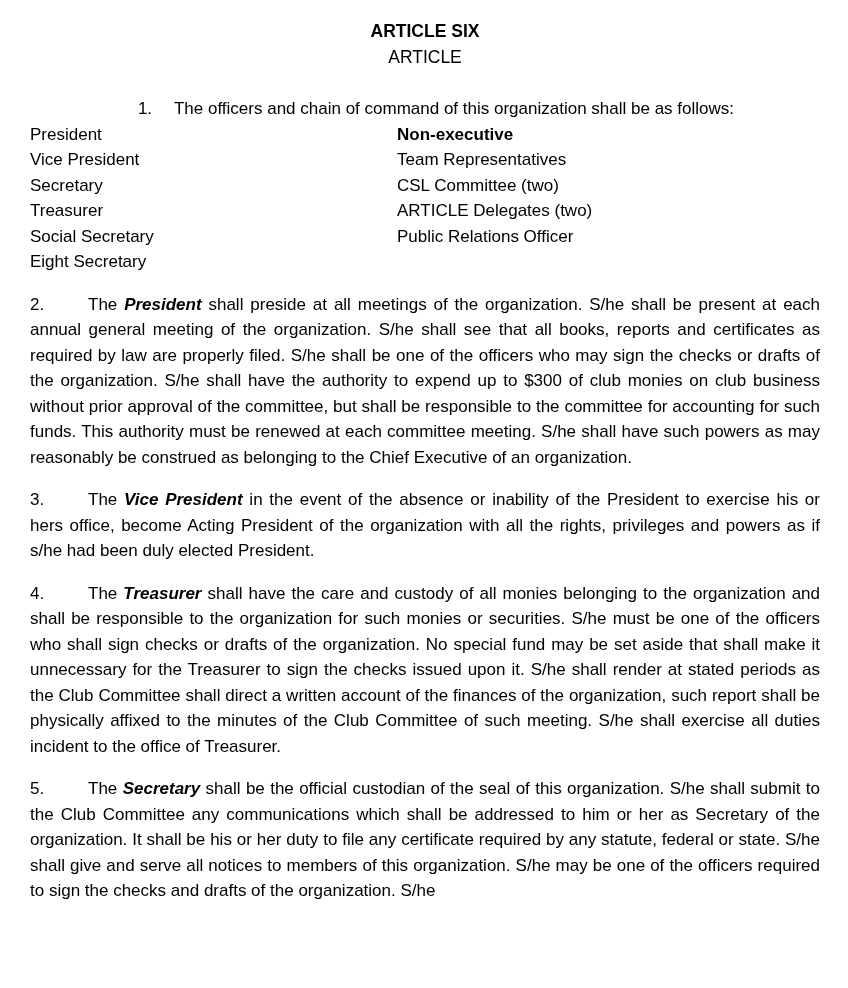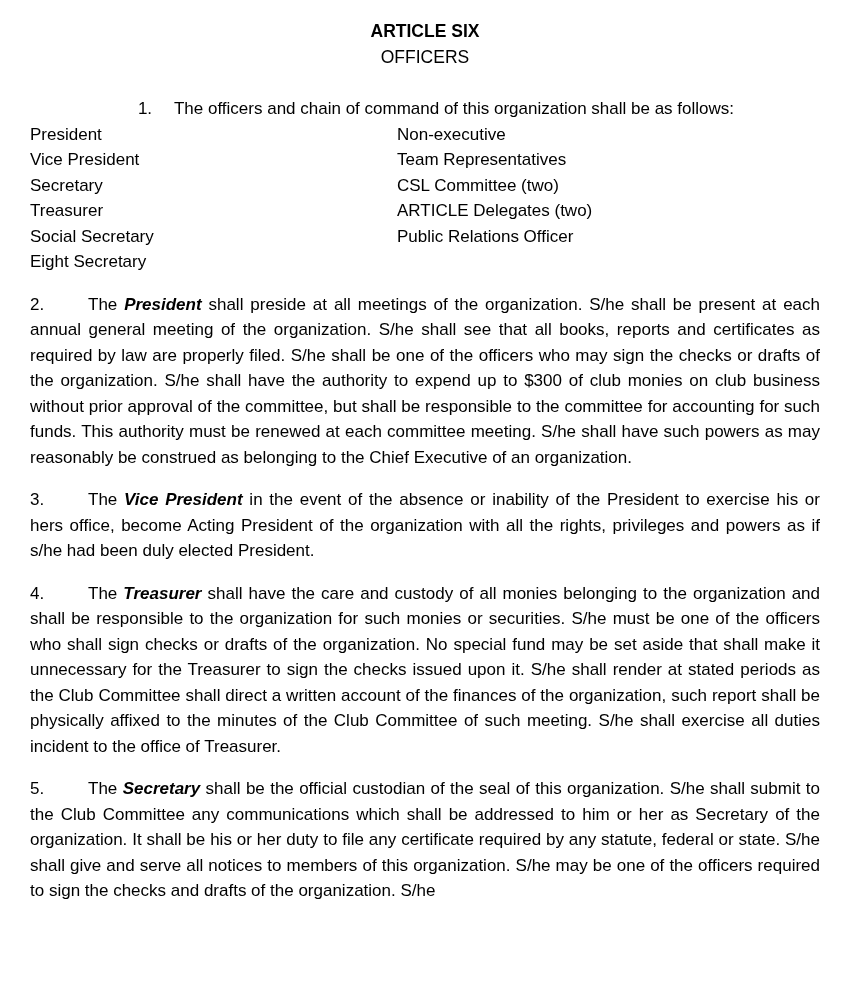--- a/index.html
+++ b/index.html
@@ -59,31 +59,31 @@
   }
   .officer-row {
     display: grid;
     grid-template-columns: 367px 1fr;
   }
   .officer-cell {
     font-size: 17px;
     line-height: 25.5px;
   }
   .officer-cell.bold {
-    font-weight: normal;
+    font-weight: bold;
   }
 </style>
 </head>
 <body>
 
 <div class="page">
 
   <div class="title-block">
     <h1 class="title-line1">ARTICLE SIX</h1>
-    <h2 class="title-line2">OFFICERS</h2>
+    <h2 class="title-line2">ARTICLE</h2>
   </div>
 
   <p class="para first-clause"><span class="num">1.</span><span>The officers and chain of command of this organization shall be as follows:</span></p>
 
   <div class="officer-grid">
     <div class="officer-row">
       <span class="officer-cell">President</span>
       <span class="officer-cell bold">Non-executive</span>
     </div>
     <div class="officer-row">

